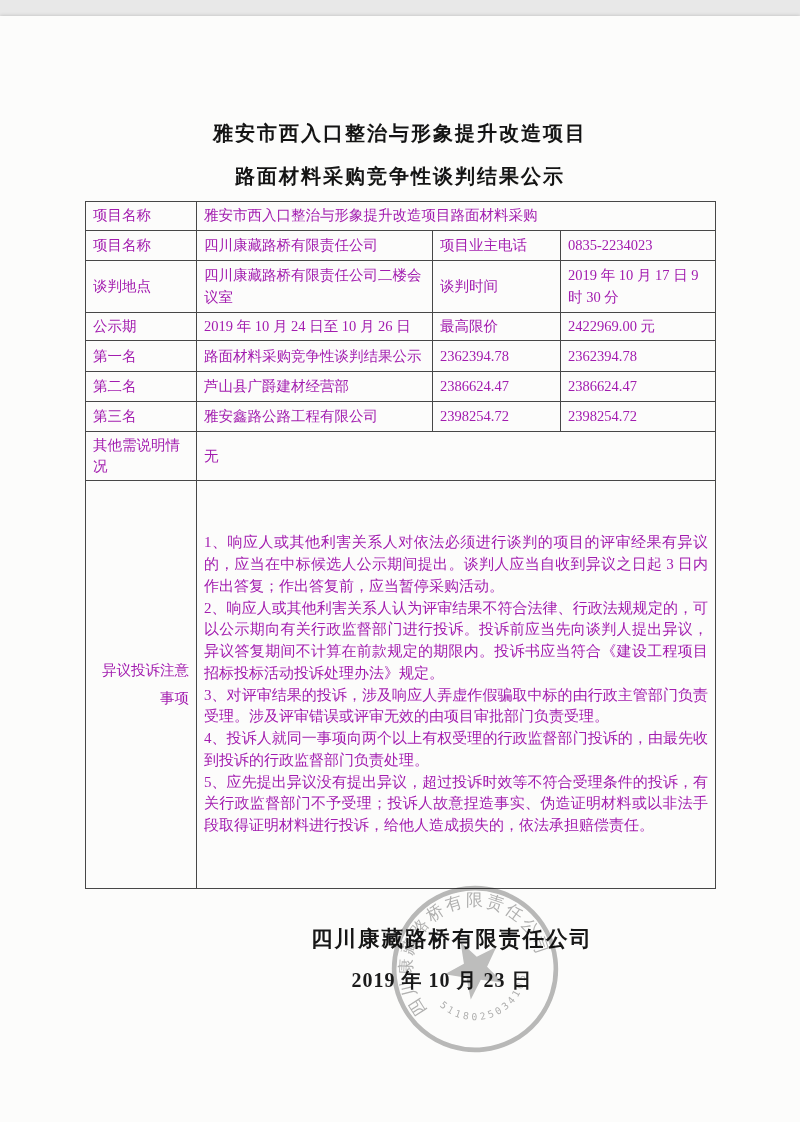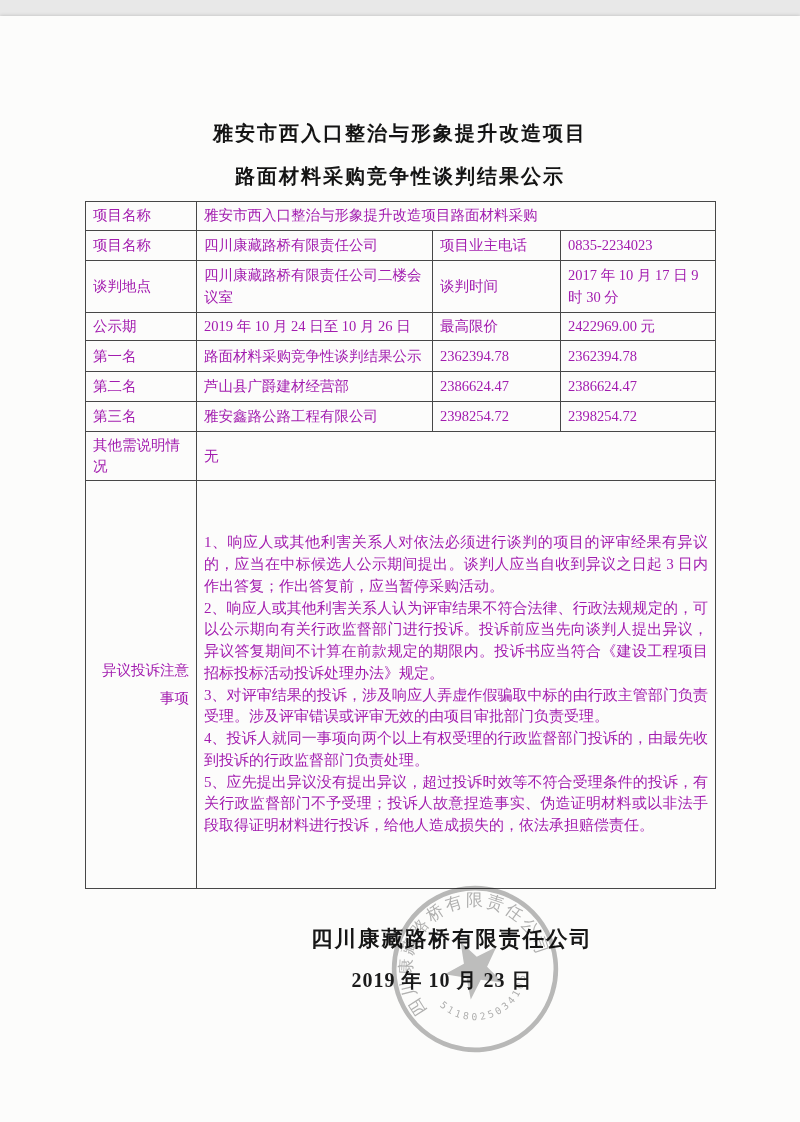--- a/index.html
+++ b/index.html
@@ -68,21 +68,21 @@
     <tr class="r2">
       <td>项目名称</td>
       <td>四川康藏路桥有限责任公司</td>
       <td>项目业主电话</td>
       <td>0835-2234023</td>
     </tr>
     <tr class="r3">
       <td>谈判地点</td>
       <td>四川康藏路桥有限责任公司二楼会议室</td>
       <td>谈判时间</td>
-      <td>2017 年 10 月 17 日 9 时 30 分</td>
+      <td>2019 年 10 月 17 日 9 时 30 分</td>
     </tr>
     <tr class="r4">
       <td>公示期</td>
       <td>2019 年 10 月 24 日至 10 月 26 日</td>
       <td>最高限价</td>
       <td>2422969.00 元</td>
     </tr>
     <tr class="r6">
       <td>第一名</td>
       <td>路面材料采购竞争性谈判结果公示</td>

